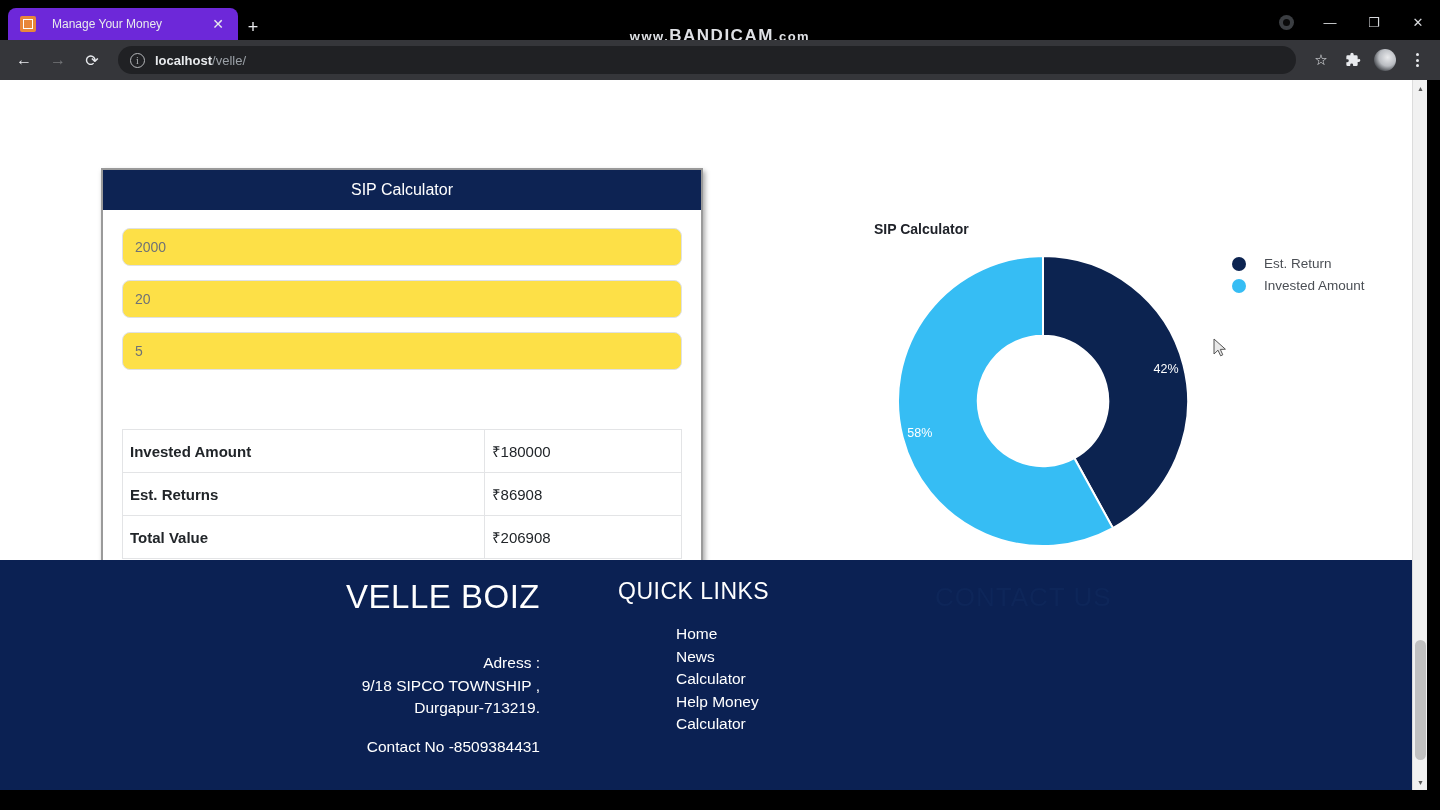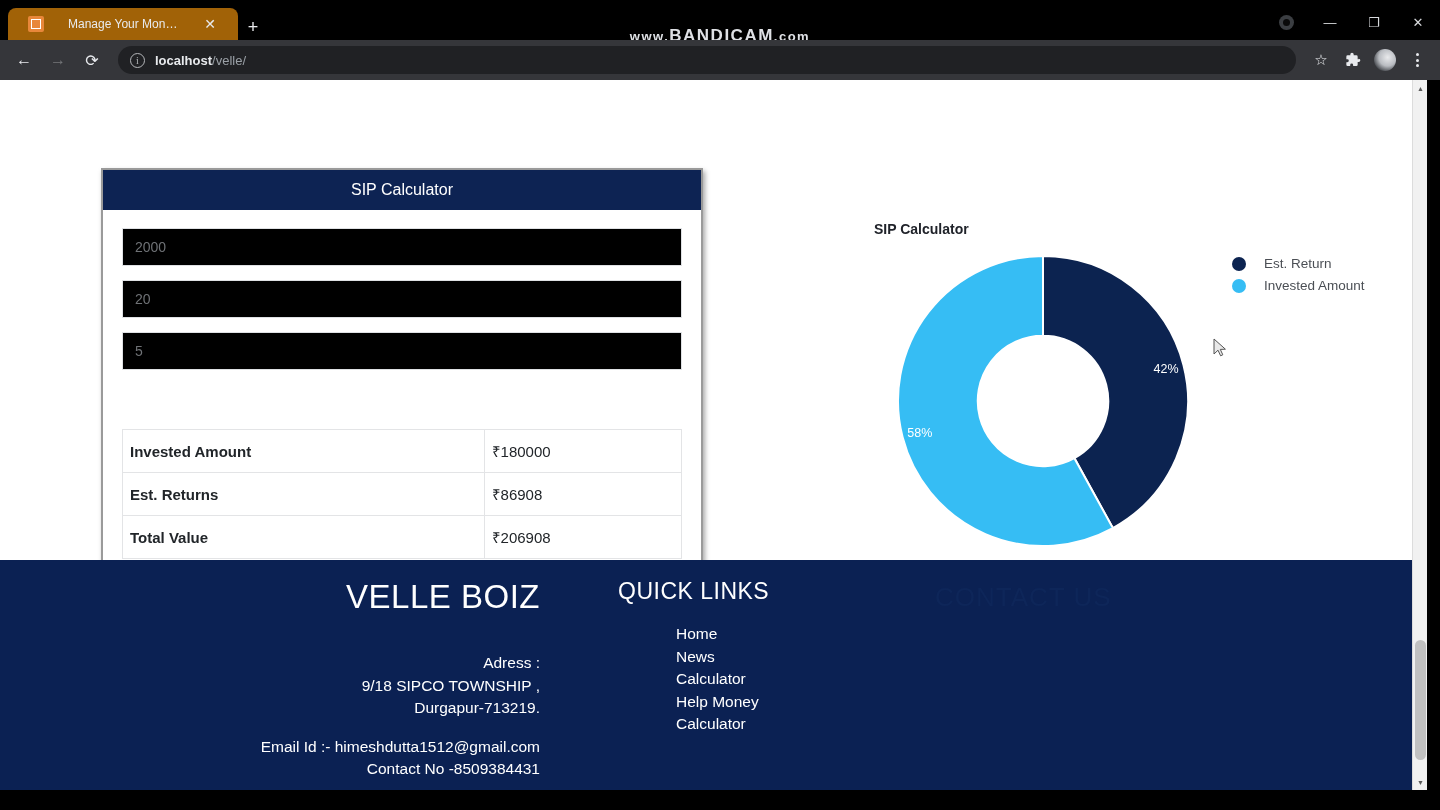--- a/index.html
+++ b/index.html
@@ -16,22 +16,22 @@
   .titlebar {
     position: absolute; left: 0; top: 0; width: 1440px; height: 40px;
     background: #000;
   }
   .tabstrip {
     position: absolute; left: 0; top: 8px; width: 1270px; height: 32px;
     background: #000;
   }
   .tab {
     position: absolute; left: 8px; top: 0; width: 230px; height: 32px;
-    background: #a16207; border-radius: 8px 8px 0 0;
-    display: flex; align-items: center; padding: 0 20px; gap: 24px;
+    background: #6d28d9; border-radius: 8px 8px 0 0;
+    display: flex; align-items: center; padding: 0 12px; gap: 16px;
   }
   .tab-favicon {
     width: 16px; height: 16px; border-radius: 2px;
     background: #e8873a; position: relative; flex: 0 0 16px;
   }
   .tab-favicon::after {
     content: ""; position: absolute; inset: 3px;
     border: 1.6px solid #fff;
   }
   .tab-title {
@@ -141,23 +141,23 @@
     background: #fff; border: 2px solid #9a9a9a;
     box-shadow: 2px 3px 5px rgba(0,0,0,0.35);
   }
   .calc-head {
     height: 40px; background: #0d2353; color: #fff;
     display: flex; align-items: center; justify-content: center;
     font-size: 16px;
   }
   .calc-body { padding: 18px 19px 0 19px; }
   .sip-input {
-    width: 100%; height: 38px; border: 1px solid #dfe1e4; border-radius: 0;
+    width: 100%; height: 38px; border: 1px solid #dfe1e4; border-radius: 8px;
     padding: 0 12px; font-size: 14px; color: #6f7276; margin-bottom: 14px;
-    font-family: "Liberation Sans", sans-serif; background: #000000; outline: none;
+    font-family: "Liberation Sans", sans-serif; background: #fde047; outline: none;
   }
   .sip-input::placeholder { color: #6f7276; }
   .calc-btn-row { display: flex; justify-content: center; margin-top: 8px; }
   .calc-btn {
     background: #102a54; color: #fff; border: none; border-radius: 5px;
     padding: 9px 17px; font-size: 15px; font-family: "Liberation Sans", sans-serif;
     cursor: pointer;
   }
   .result-table {
     margin: 45px 19px 0 19px; width: calc(100% - 38px);
@@ -310,21 +310,20 @@
 
     <div class="footer">
       <div class="f-col-1">
         <div class="f-brand">VELLE BOIZ</div>
         <div class="f-addr">
           <div>Adress :</div>
           <div>9/18 SIPCO TOWNSHIP ,</div>
           <div>Durgapur-713219.</div>
         </div>
         <div class="f-contact">
-          <div>Email Id :- himeshdutta1512@gmail.com</div>
           <div>Contact No -8509384431</div>
         </div>
       </div>
 
       <div class="f-col-2">
         <div class="f-heading">QUICK LINKS</div>
         <div class="f-links">
           <a class="f-link" href="#">Home</a>
           <a class="f-link" href="#">News</a>
           <a class="f-link" href="#">Calculator</a>

